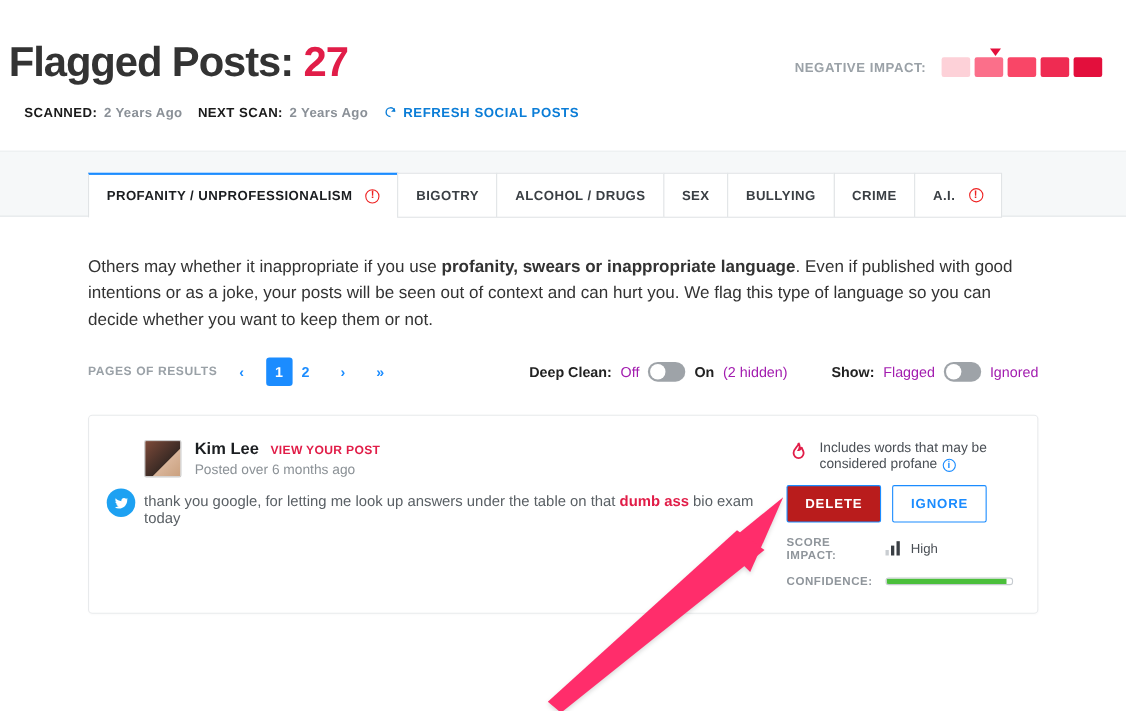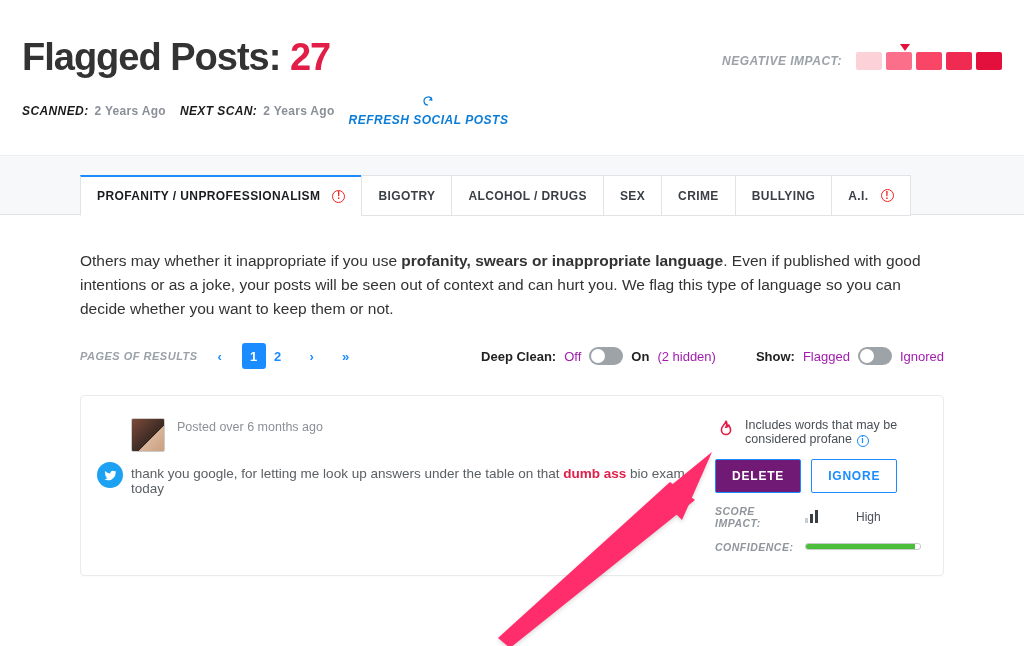--- a/index.html
+++ b/index.html
@@ -1,35 +1,35 @@
 <!DOCTYPE html>
 <html><head>
 <meta charset="utf-8">
 <style>
   * { box-sizing: border-box; margin: 0; padding: 0; }
   html, body { width: 1024px; height: 646px; font-family: -apple-system, BlinkMacSystemFont, "Segoe UI", Helvetica, Arial, sans-serif; background: #fff; color: #333; }
   .condensed { font-family: "Arial Narrow", Arial, sans-serif; font-stretch: condensed; letter-spacing: .3px; }
-  .upper { text-transform: uppercase; font-style: italic; }
-
-  
-  .hdr { display:flex; align-items:center; justify-content:space-between; padding: 36px 22px 6px 22px; }
+  .upper { text-transform: uppercase; }
+
+  
+  .hdr { display:flex; align-items:center; justify-content:space-between; padding: 36px 22px 6px 8px; }
   .hdr-left h1 { font-size: 38px; font-weight: 900; font-family: "Arial Narrow", Arial, sans-serif; font-stretch: condensed; letter-spacing: -1px; }
   .hdr-left h1 .count { color:#e11d48; }
   .hdr-right { display:flex; align-items:center; gap:14px; margin-top:6px;}
   .neg-label { color:#9aa1a7; font-size:12px; font-weight:800; letter-spacing:.5px; }
   .meter { display:flex; gap:4px; align-items:center; position:relative; }
   .meter .seg { width:26px; height:18px; border-radius:2px; }
   .seg1{background:#fdd1d8;} .seg2{background:#fb6f8a;} .seg3{background:#f94667;} .seg4{background:#ef2b52;} .seg5{background:#e30f3c;}
   .meter .marker { position:absolute; top:-8px; left:44px; width:0;height:0;border-left:5px solid transparent;border-right:5px solid transparent;border-top:7px solid #e30f3c;}
 
   
   .scan { display:flex; align-items:center; gap:14px; padding: 10px 36px 28px 22px; font-size:12px;}
   .scan .lbl { color:#1a1a1a; font-weight:800; letter-spacing:.4px;}
   .scan .val { color:#8a9097; font-weight:700; }
-  .scan .refresh { color:#0b7dd7; font-weight:800; letter-spacing:.5px; display:inline-flex; align-items:center; gap:6px; cursor:pointer;flex-direction:column;}
+  .scan .refresh { color:#0b7dd7; font-weight:800; letter-spacing:.5px; display:inline-flex; align-items:center; gap:6px; cursor:pointer;}
   .scan .refresh svg { width:12px; height:12px; }
 
   
   .band { background:#f6f8f9; height:60px; border-top:1px solid #eceff1; border-bottom:1px solid #e3e6e8;}
   .tabs-wrap { position:relative; width: 864px; margin: 0 auto;}
   .tabs { display:flex; position:relative; top:19px; }
   .tab { background:#fff; border:1px solid #e1e4e6; padding:12px 16px; font-size:12px; font-weight:800; color:#3a3f44; font-family:"Arial Narrow",Arial,sans-serif; font-stretch:condensed; letter-spacing:.4px; cursor:pointer; display:flex; align-items:center; gap:12px; text-transform:uppercase; }
   .tab + .tab { margin-left:-1px;}
   .tab.active { border-top:2px solid #1b8cff; border-bottom:1px solid #fff; color:#1a1d20; }
   .circled { display:inline-flex; width:13px;height:13px;border:1.5px solid #e22;border-radius:50%;align-items:center;justify-content:center;font-size:10px;font-weight:900;color:#e22;line-height:1;}
@@ -64,21 +64,21 @@
   .ptext { margin-top:14px; margin-left:28px; font-size:13.5px; color:#5a6065;}
   .ptext .flag { color:#e11d48; font-weight:800;}
 
   .card-right { width:210px; padding-left:4px; }
   .reason-row { display:flex; gap:8px; align-items:flex-start; font-size:12.5px; color:#4a4f55;}
   .flame { width:22px;height:22px;flex:0 0 22px; }
   .flame svg { stroke:#e11d48; fill:none; stroke-width:1.8;}
   .info-c { display:inline-flex;width:12px;height:12px;border:1.2px solid #1b8cff;border-radius:50%;align-items:center;justify-content:center;font-size:9px;color:#1b8cff;margin-left:1px;font-weight:800;line-height:1;}
   .btn-row { display:flex; gap:10px; margin-top:12px;}
   .btn { padding:9px 16px; font-size:12px; font-weight:800; font-family:"Arial Narrow",Arial,sans-serif; font-stretch:condensed; letter-spacing:.8px; border-radius:2px; cursor:pointer; text-transform:uppercase;}
-  .btn-primary { background:#701a75;color:#fff;border:1px solid #1b8cff;}
+  .btn-primary { background:#b91c1c;color:#fff;border:1px solid #1b8cff;}
   .btn-outline { background:#fff;color:#1b8cff;border:1.5px solid #1b8cff;}
   .meta-row { display:flex; align-items:center; gap:10px; margin-top:12px; font-size:10.5px;}
   .meta-row .ml { color:#8f959b; font-weight:800; letter-spacing:.5px; width:80px;}
   .bars { display:inline-flex; gap:2px; align-items:flex-end;}
   .bars span{display:inline-block;width:3px;background:#3a3f44;}
   .bars span:nth-child(1){height:5px;background:#c9cdd1;} .bars span:nth-child(2){height:9px;} .bars span:nth-child(3){height:13px;}
   .conf-bar { flex:1; height:7px; border:1px solid #c6cbd0; border-radius:3px; position:relative; overflow:hidden;}
   .conf-bar .fill { position:absolute; left:0; top:0; bottom:0; width:96%; background:#4bbf3b;}
 
   
@@ -132,24 +132,24 @@
         <div class="tab">
           <span>BIGOTRY</span>
         </div>
         <div class="tab">
           <span>ALCOHOL / DRUGS</span>
         </div>
         <div class="tab">
           <span>SEX</span>
         </div>
         <div class="tab">
+          <span>BULLYING</span>
+        </div>
+        <div class="tab">
           <span>CRIME</span>
-        </div>
-        <div class="tab">
-          <span>BULLYING</span>
         </div>
         <div class="tab">
           <span>A.I.</span>
           <span class="circled">!</span>
         </div>
       </div>
   </div>
 </div>
 
 <div class="main">
@@ -185,20 +185,24 @@
   <div class="card">
     <div class="twicon">
       <svg viewBox="0 0 24 24">
           <path d="M23 4.9c-.8.4-1.7.6-2.6.8.9-.6 1.6-1.5 2-2.5-.9.5-1.9.9-2.9 1.1C18.6 3.4 17.4 3 16.1 3c-2.5 0-4.5 2-4.5 4.5 0 .4 0 .7.1 1C7.9 8.3 4.5 6.5 2.2 3.7c-.4.7-.6 1.4-.6 2.3 0 1.6.8 2.9 2 3.7-.7 0-1.4-.2-2-.6v.1c0 2.2 1.6 4 3.6 4.4-.4.1-.8.2-1.2.2-.3 0-.6 0-.9-.1.6 1.8 2.3 3.1 4.2 3.1-1.6 1.2-3.5 2-5.6 2-.4 0-.7 0-1.1-.1C2.7 20 5 20.8 7.5 20.8c9 0 14-7.5 14-14v-.6c1-.7 1.8-1.5 2.5-2.5z"></path>
         </svg>
     </div>
     <div class="card-left">
       <div class="author-row">
         <div class="avatar"></div>
         <div>
+          <div>
+            <span class="name">Kim Lee</span>
+            <span class="view condensed upper">View Your Post</span>
+          </div>
           <div class="posted">Posted over 6 months ago</div>
         </div>
       </div>
       <div class="ptext">
         <span>thank you google, for letting me look up answers under the table on that </span><span class="flag">dumb ass</span><span> bio exam today</span>
       </div>
     </div>
     <div class="card-right">
       <div class="reason-row">
         <div class="flame">
@@ -215,21 +219,21 @@
         <div class="btn btn-primary">DELETE</div>
         <div class="btn btn-outline">IGNORE</div>
       </div>
       <div class="meta-row">
         <span class="ml upper condensed">SCORE IMPACT:</span>
         <span class="bars">
             <span></span>
             <span></span>
             <span></span>
           </span>
-        <span style="font-size:12px;color:#4a4f55;margin-left:28px;">High</span>
+        <span style="font-size:12px;color:#4a4f55;">High</span>
       </div>
       <div class="meta-row">
         <span class="ml upper condensed">CONFIDENCE:</span>
         <div class="conf-bar">
             <div class="fill"></div>
           </div>
       </div>
     </div>
   </div>
 </div>

